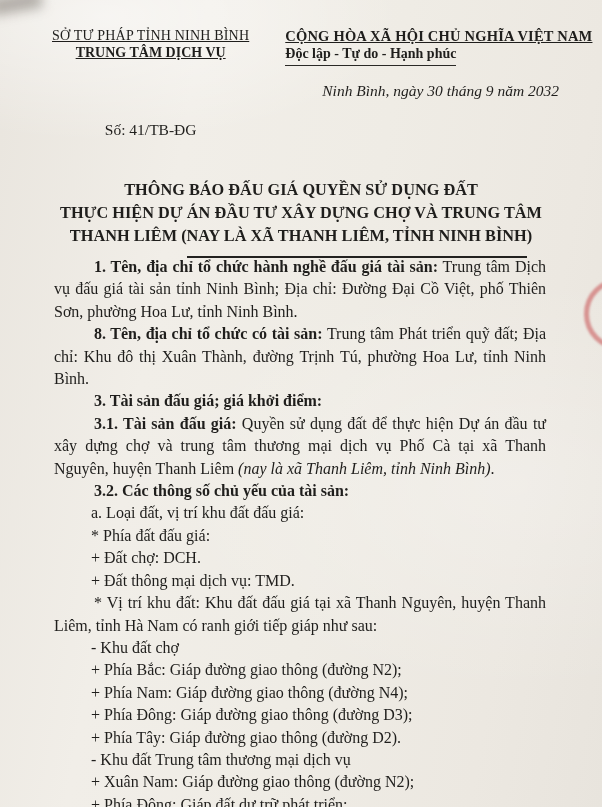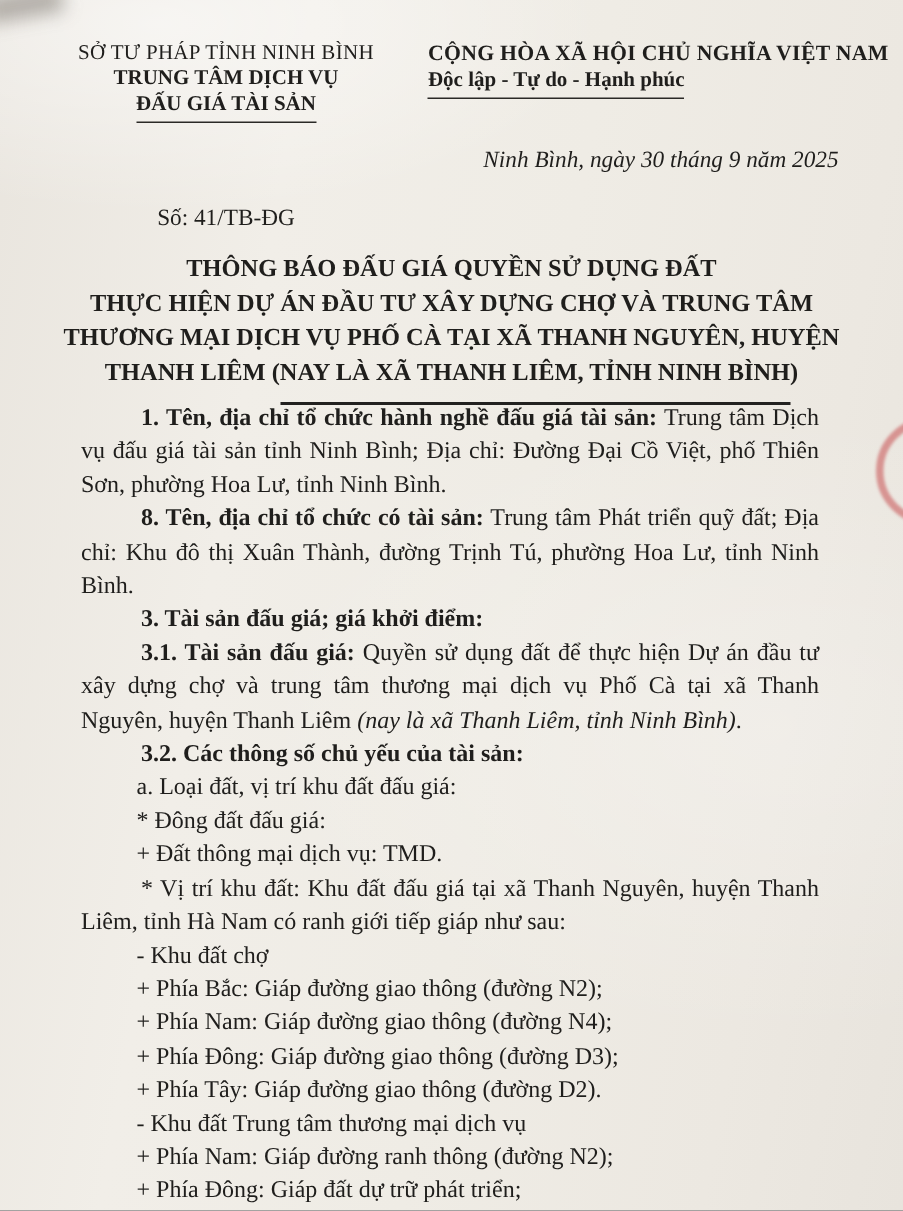--- a/index.html
+++ b/index.html
@@ -22,71 +22,69 @@
     filter:blur(6px);
     pointer-events:none;
   }
   .stamp-arc{
     position:absolute;top:278px;right:-54px;width:62px;height:62px;
     border-radius:50%;
     border:5px solid rgba(198,78,80,.55);
     filter:blur(1.2px);
     pointer-events:none;
   }
-  .header{display:flex;justify-content:space-between;padding:27px 6px 0 16px;}
+  .header{display:flex;justify-content:space-between;padding:27px 6px 0 16px;text-decoration:underline;}
   .h-left{width:286px;text-align:center;line-height:17px;}
   .h-right{width:330px;text-align:left;line-height:18px;}
   .h-line{white-space:nowrap;}
   .h-left .l1{font-size:14px;font-weight:400;letter-spacing:.2px;}
   .h-left .l2,.h-left .l3{font-size:14px;font-weight:bold;}
   .h-left .l3 span{display:inline-block;border-bottom:1.6px solid #2a2926;padding-bottom:3px;}
   .h-right .l1{font-size:14.5px;font-weight:bold;letter-spacing:.2px;}
   .h-right .l2{font-size:14px;font-weight:bold;}
   .h-right .l2 span{display:inline-block;border-bottom:1.6px solid #2a2926;padding-bottom:2px;}
   .numdate{display:flex;justify-content:space-between;padding:16px 6px 0 16px;}
   .numdate .num{width:286px;text-align:center;font-size:15.5px;margin-top:39px;}
   .numdate .date{width:330px;text-align:center;font-size:15.5px;font-style:italic;}
-  .title{margin-top:12px;text-align:center;font-weight:bold;font-size:16.3px;line-height:23px;}
+  .title{margin-top:39px;text-align:center;font-weight:bold;font-size:16.3px;line-height:23px;}
   .title .t-line{white-space:nowrap;}
   .title .t-underline{border-bottom:2px solid #22211f;padding-bottom:11px;}
   .body{margin-top:9px;padding:0 56px 0 54px;font-size:16px;line-height:22.4px;}
   .para{text-indent:40px;text-align:justify;}
   .item{padding-left:37px;white-space:nowrap;}
   .b{font-weight:bold;}
   .i{font-style:italic;}
 </style>
 </head>
 <body>
 
 <div class="page">
 
   <div class="scan-smudge"></div>
   <div class="stamp-arc"></div>
 
   <div class="header">
     <div class="h-left">
       <div class="h-line l1">SỞ TƯ PHÁP TỈNH NINH BÌNH</div>
       <div class="h-line l2">TRUNG TÂM DỊCH VỤ</div>
-      <div class="h-line l3"><span>ĐẤU GIÁ TÀI SẢN</span></div>
     </div>
     <div class="h-right">
       <div class="h-line l1">CỘNG HÒA XÃ HỘI CHỦ NGHĨA VIỆT NAM</div>
       <div class="h-line l2"><span>Độc lập - Tự do - Hạnh phúc</span></div>
     </div>
   </div>
 
   <div class="numdate">
     <div class="num">Số: 41/TB-ĐG</div>
-    <div class="date">Ninh Bình, ngày 30 tháng 9 năm 2025</div>
+    <div class="date">Ninh Bình, ngày 30 tháng 9 năm 2032</div>
   </div>
 
   <div class="title">
     <div class="t-line">THÔNG BÁO ĐẤU GIÁ QUYỀN SỬ DỤNG ĐẤT</div>
     <div class="t-line">THỰC HIỆN DỰ ÁN ĐẦU TƯ XÂY DỰNG CHỢ VÀ TRUNG TÂM</div>
-    <div class="t-line">THƯƠNG MẠI DỊCH VỤ PHỐ CÀ TẠI XÃ THANH NGUYÊN, HUYỆN</div>
     <div class="t-line"><span>THANH LIÊM (</span><span class="t-underline">NAY LÀ XÃ THANH LIÊM, TỈNH NINH BÌNH</span><span>)</span></div>
   </div>
 
   <div class="body">
     <div class="para">
       <span class="b">1. Tên, địa chỉ tổ chức hành nghề đấu giá tài sản:</span>
       <span>Trung tâm Dịch vụ đấu giá tài sản tỉnh Ninh Bình; Địa chỉ: Đường Đại Cồ Việt, phố Thiên Sơn, phường Hoa Lư, tỉnh Ninh Bình.</span>
     </div>
     <div class="para">
       <span class="b">8. Tên, địa chỉ tổ chức có tài sản:</span>
@@ -98,30 +96,31 @@
     <div class="para">
       <span class="b">3.1. Tài sản đấu giá:</span>
       <span>Quyền sử dụng đất để thực hiện Dự án đầu tư xây dựng chợ và trung tâm thương mại dịch vụ Phố Cà tại xã Thanh Nguyên, huyện Thanh Liêm</span>
       <span class="i">(nay là xã Thanh Liêm, tỉnh Ninh Bình)</span><span>.</span>
     </div>
     <div class="para">
       <span class="b">3.2. Các thông số chủ yếu của tài sản:</span>
     </div>
 
     <div class="item">a. Loại đất, vị trí khu đất đấu giá:</div>
-    <div class="item">* Đông đất đấu giá:</div>
+    <div class="item">* Phía đất đấu giá:</div>
+    <div class="item">+ Đất chợ: DCH.</div>
     <div class="item">+ Đất thông mại dịch vụ: TMD.</div>
 
     <div class="para">* Vị trí khu đất: Khu đất đấu giá tại xã Thanh Nguyên, huyện Thanh Liêm, tỉnh Hà Nam có ranh giới tiếp giáp như sau:</div>
 
     <div class="item">- Khu đất chợ</div>
     <div class="item">+ Phía Bắc: Giáp đường giao thông (đường N2);</div>
     <div class="item">+ Phía Nam: Giáp đường giao thông (đường N4);</div>
     <div class="item">+ Phía Đông: Giáp đường giao thông (đường D3);</div>
     <div class="item">+ Phía Tây: Giáp đường giao thông (đường D2).</div>
 
     <div class="item">- Khu đất Trung tâm thương mại dịch vụ</div>
-    <div class="item">+ Phía Nam: Giáp đường ranh thông (đường N2);</div>
+    <div class="item">+ Xuân Nam: Giáp đường giao thông (đường N2);</div>
     <div class="item">+ Phía Đông: Giáp đất dự trữ phát triển;</div>
 
   </div>
 
 </div>
 
 </body></html>

